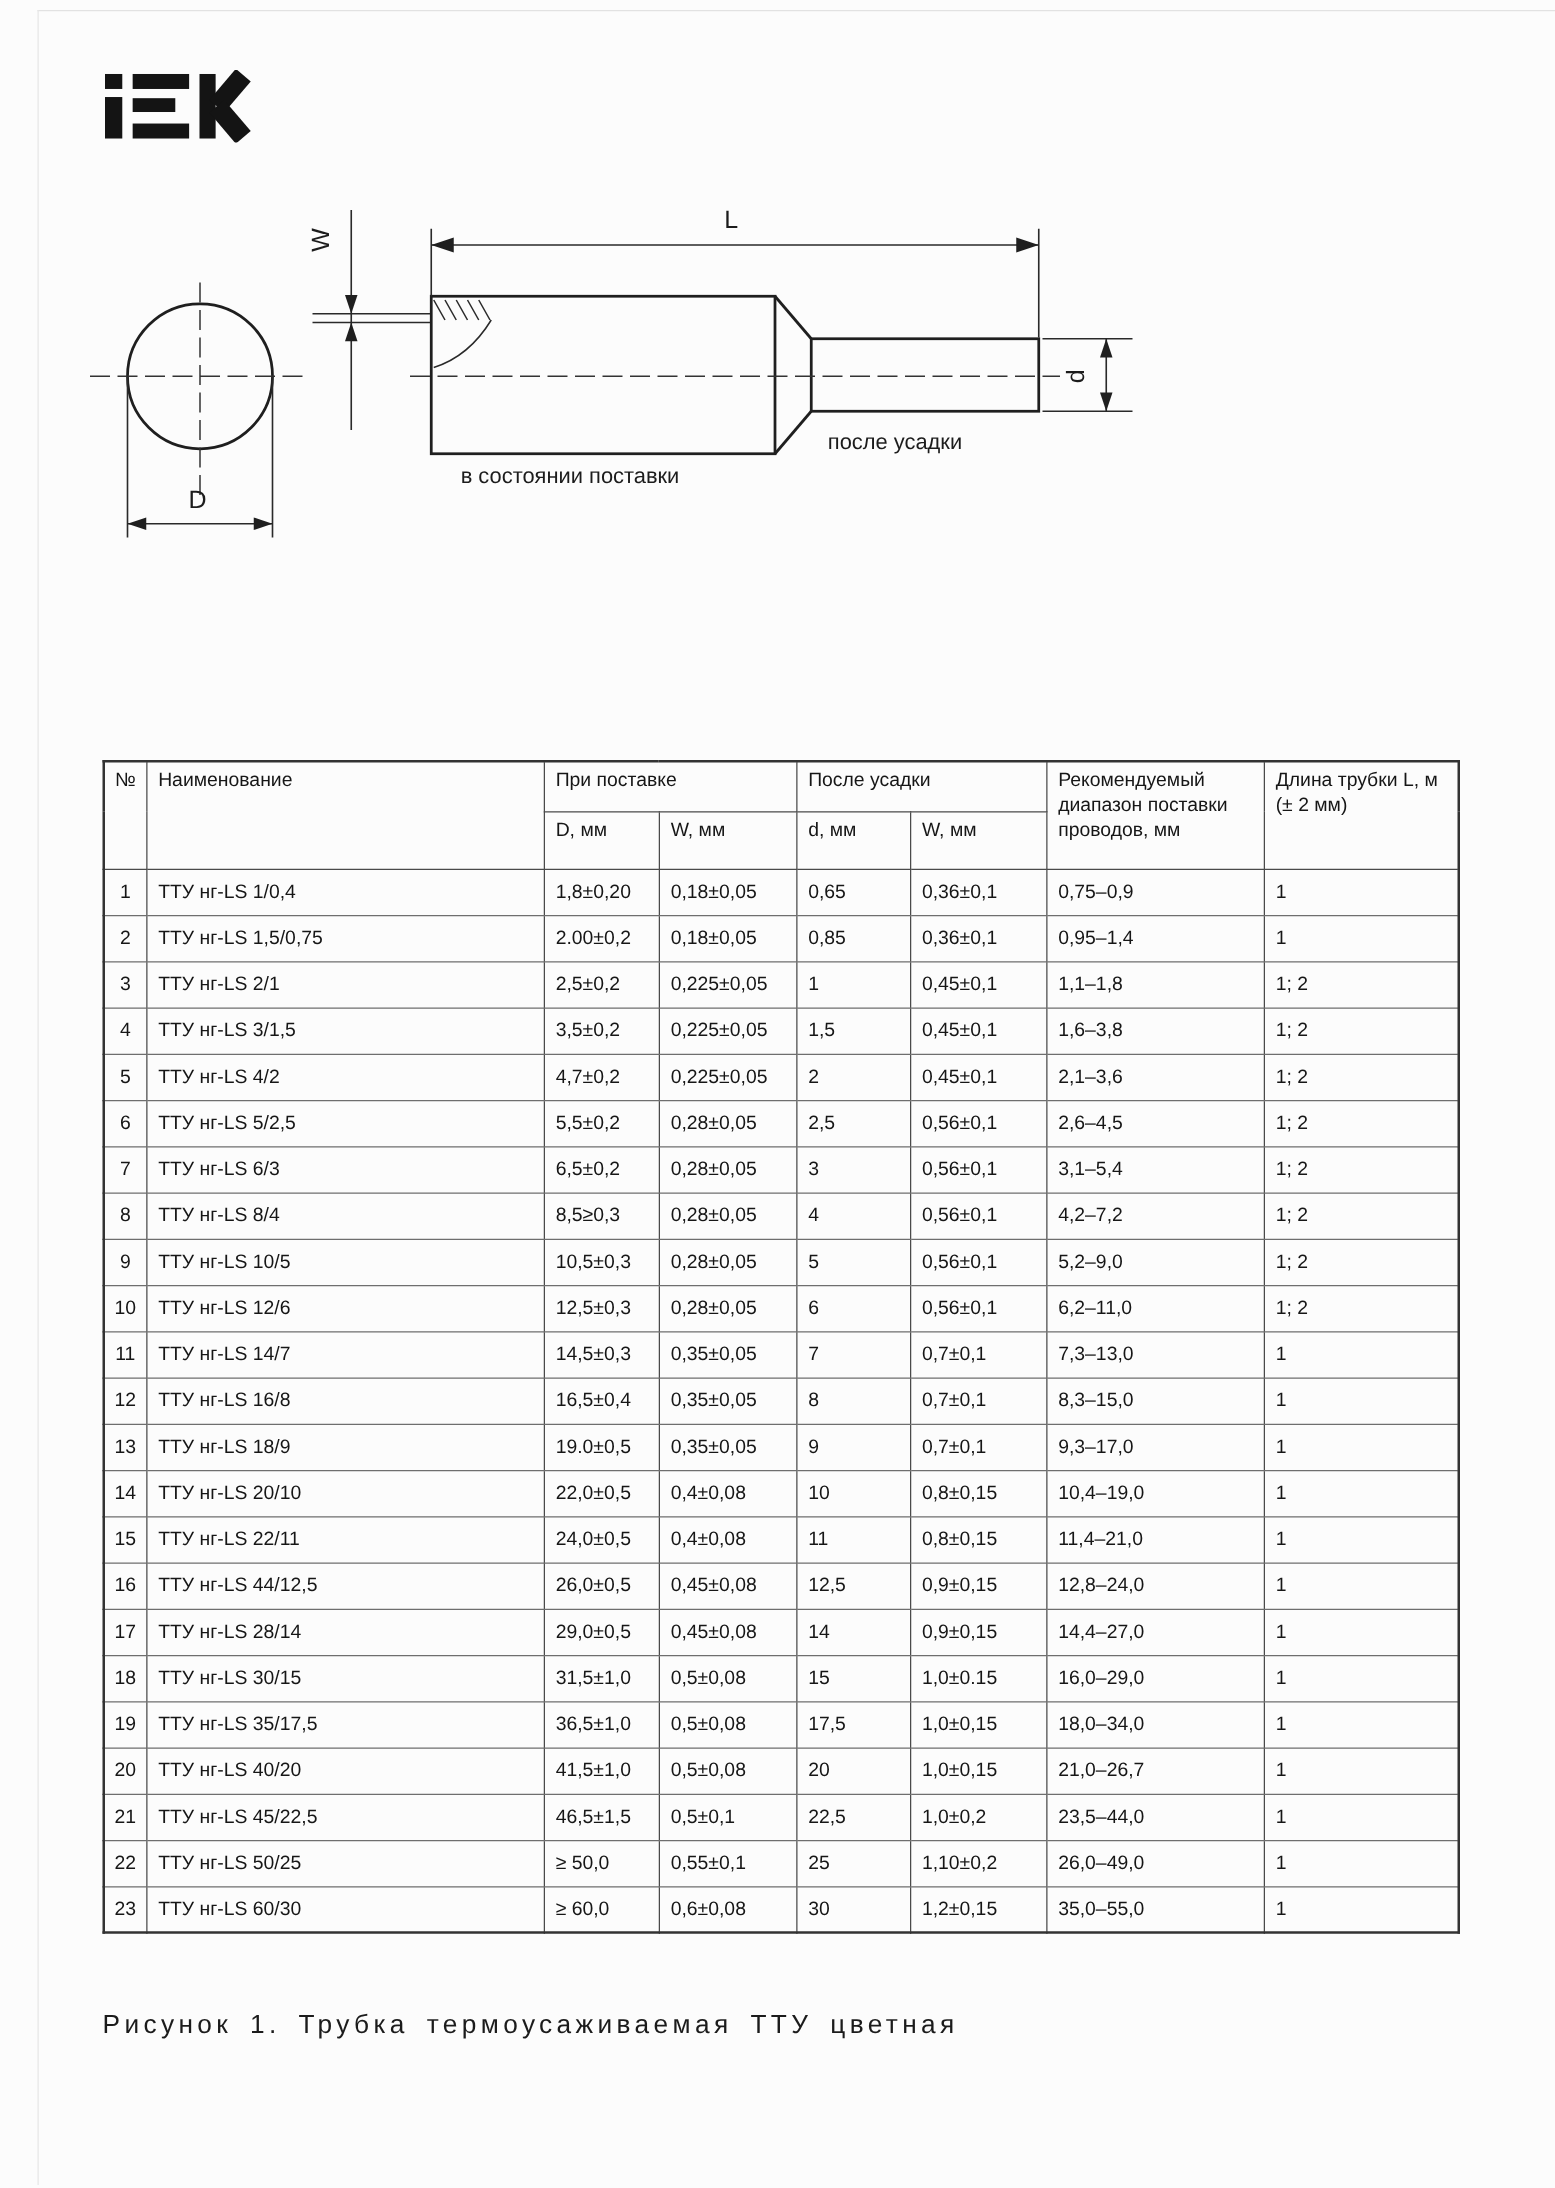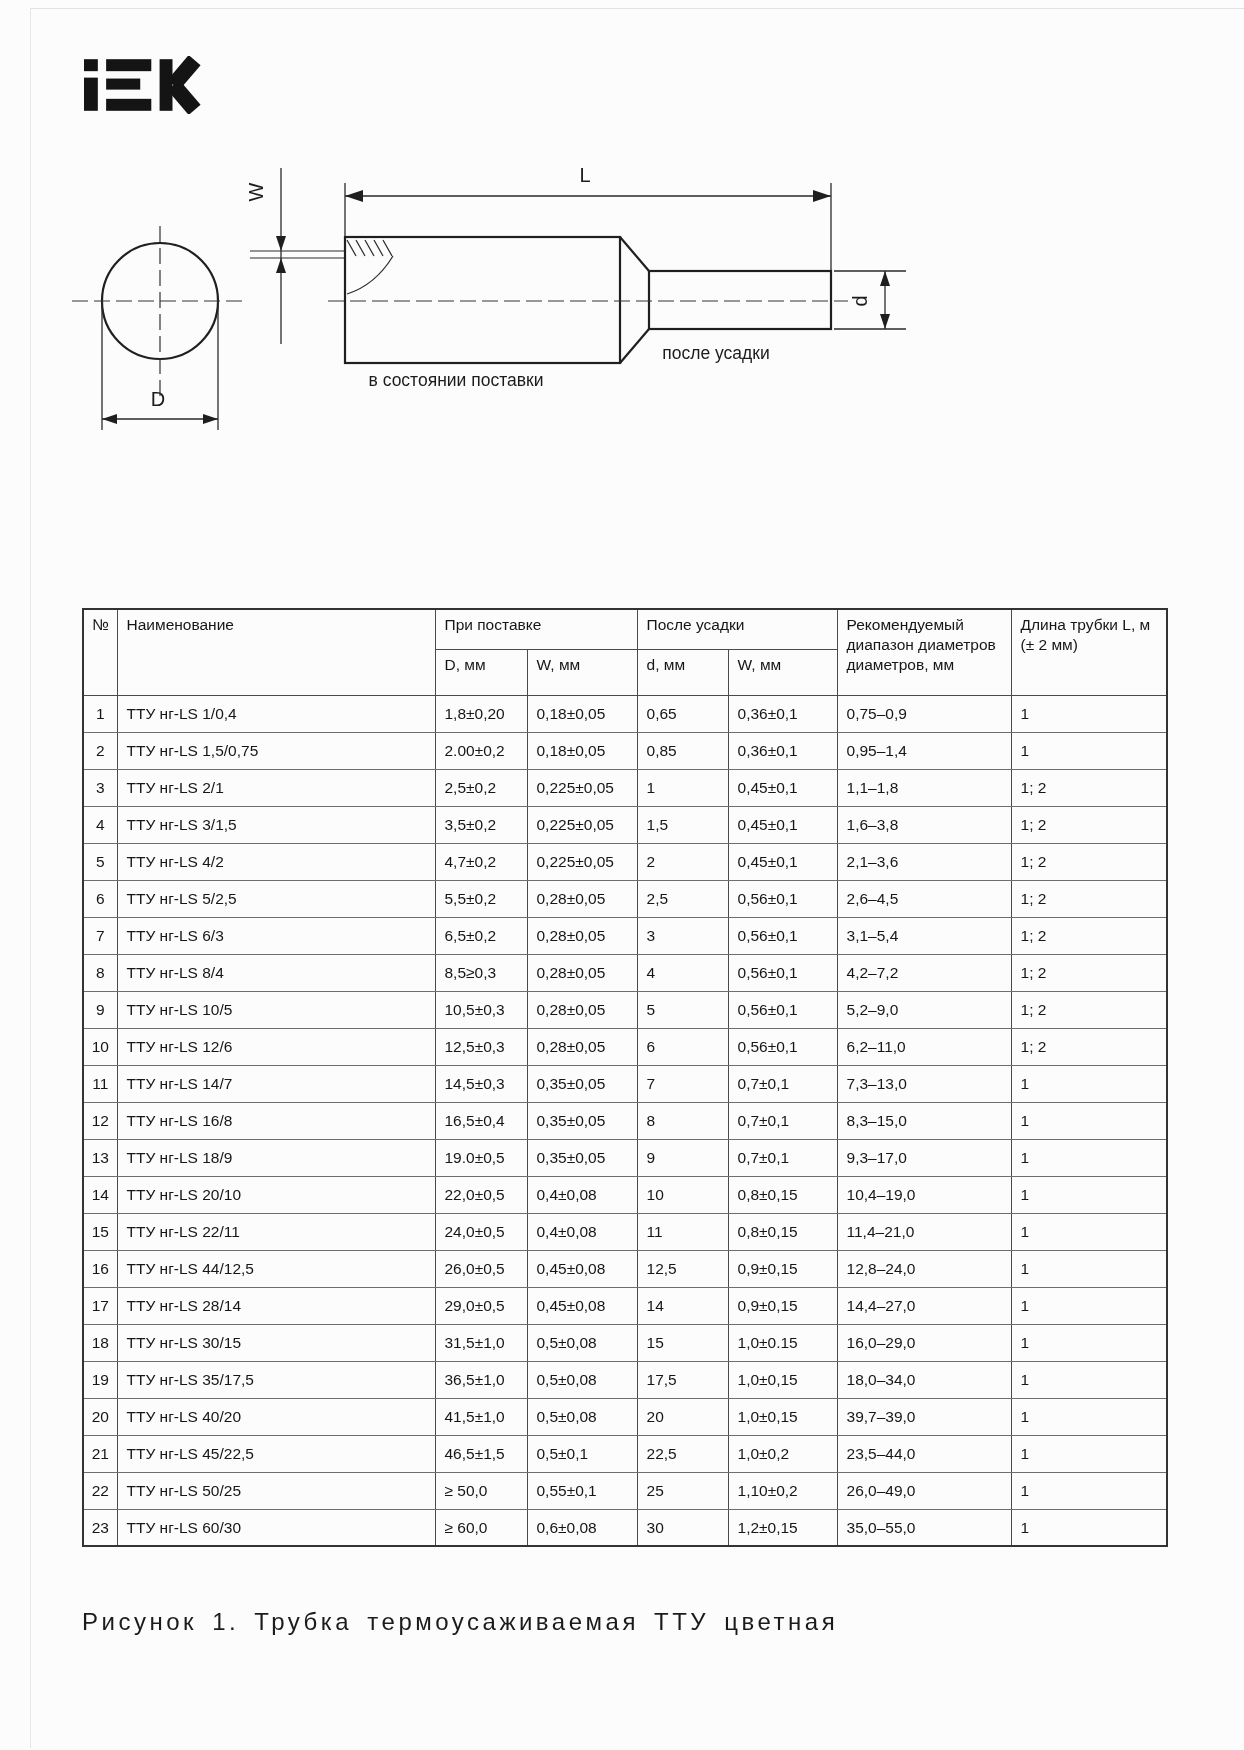--- a/index.html
+++ b/index.html
@@ -37,21 +37,21 @@
     overflow:hidden;
   }
   .spec thead tr:first-child{height:40px;}
   .spec thead tr:last-child{height:46px;}
   .spec thead th{border-bottom-width:1.5px;}
   .spec tbody tr{height:37px;}
   .spec tbody td{vertical-align:middle;border-top:1px solid #6e6e6e;border-bottom:1px solid #6e6e6e;}
   .spec .c-num{text-align:center;padding-left:2px;padding-right:2px;}
   .caption{
     position:absolute;left:82px;top:1608px;
-    font-size:24px;letter-spacing:3.5px;word-spacing:5px;color:#1b1b1b;
+    font-size:21px;letter-spacing:3.5px;word-spacing:5px;color:#1b1b1b;
   }
 </style>
 </head>
 <body>
 
 <div class="page">
 
   <div class="scan-edge-top"></div>
   <div class="scan-edge-left"></div>
 
@@ -128,21 +128,21 @@
         <col style="width:109px">
         <col style="width:174px">
         <col style="width:156px">
     </colgroup>
     <thead>
       <tr>
         <th rowspan="2" class="c-num">№</th>
         <th rowspan="2">Наименование</th>
         <th colspan="2">При поставке</th>
         <th colspan="2">После усадки</th>
-        <th rowspan="2">Рекомендуемый диапазон диаметров диаметров, мм</th>
+        <th rowspan="2">Рекомендуемый диапазон поставки проводов, мм</th>
         <th rowspan="2">Длина трубки L, м (± 2 мм)</th>
       </tr>
       <tr>
         <th>D, мм</th>
         <th>W, мм</th>
         <th>d, мм</th>
         <th>W, мм</th>
       </tr>
     </thead>
     <tbody>
@@ -336,21 +336,21 @@
       <td>18,0–34,0</td>
       <td>1</td>
     </tr>
         <tr>
       <td class="c-num">20</td>
       <td>ТТУ нг-LS 40/20</td>
       <td>41,5±1,0</td>
       <td>0,5±0,08</td>
       <td>20</td>
       <td>1,0±0,15</td>
-      <td>39,7–39,0</td>
+      <td>21,0–26,7</td>
       <td>1</td>
     </tr>
         <tr>
       <td class="c-num">21</td>
       <td>ТТУ нг-LS 45/22,5</td>
       <td>46,5±1,5</td>
       <td>0,5±0,1</td>
       <td>22,5</td>
       <td>1,0±0,2</td>
       <td>23,5–44,0</td>

